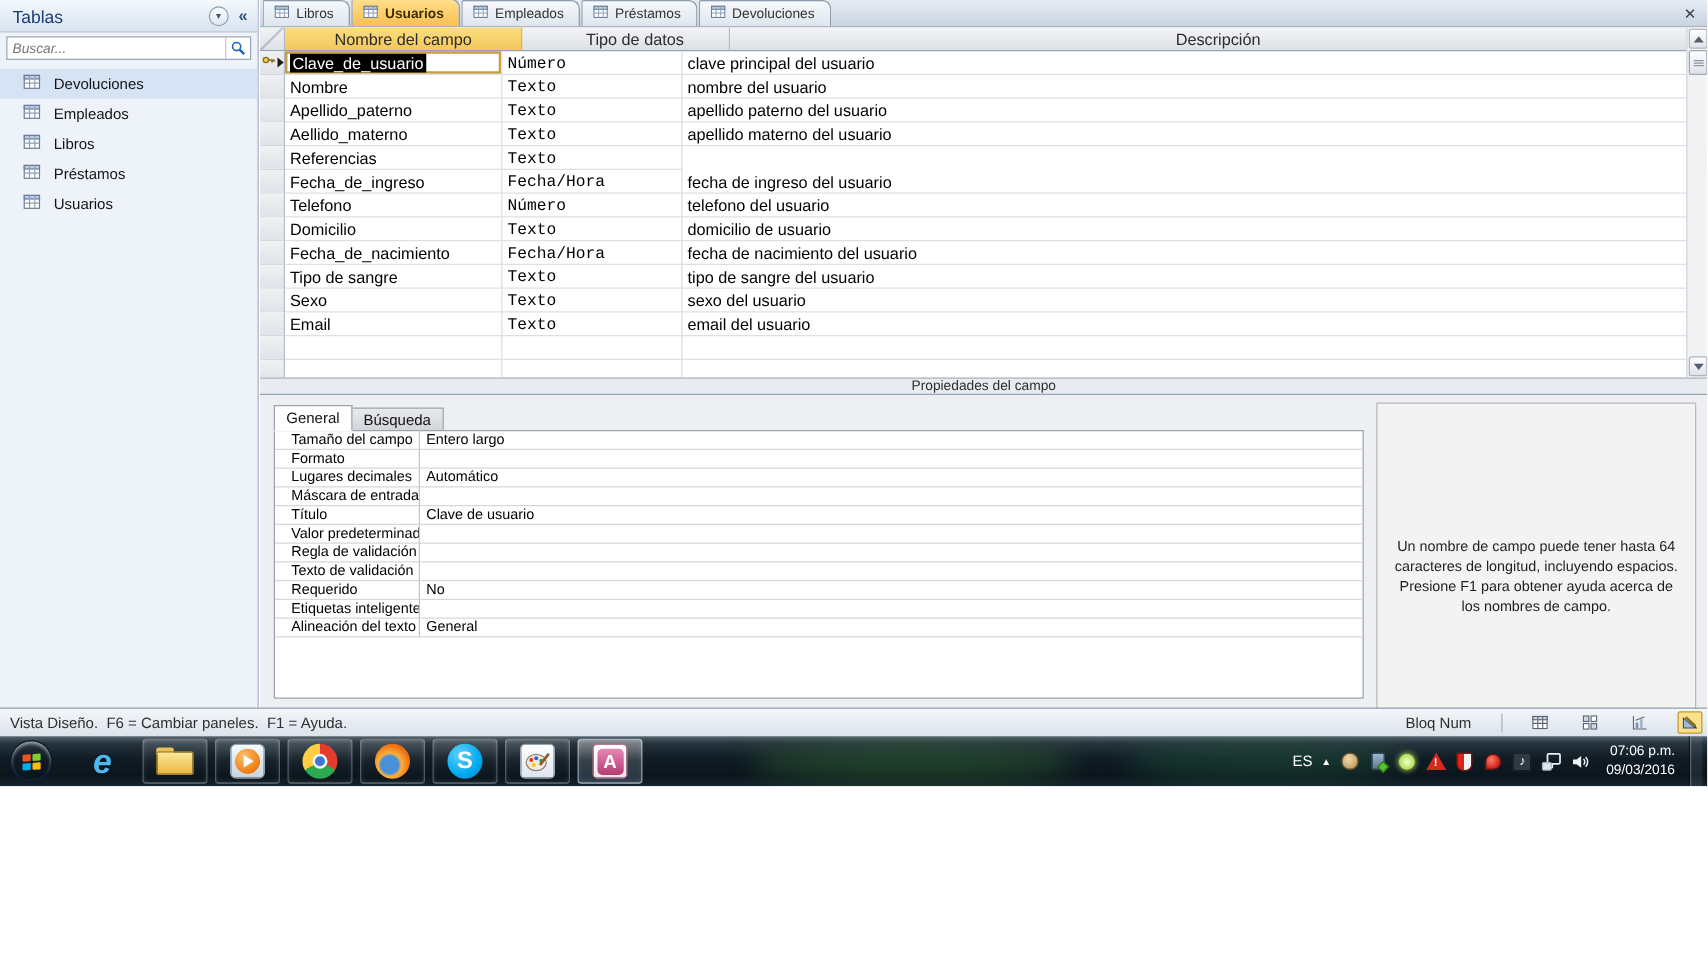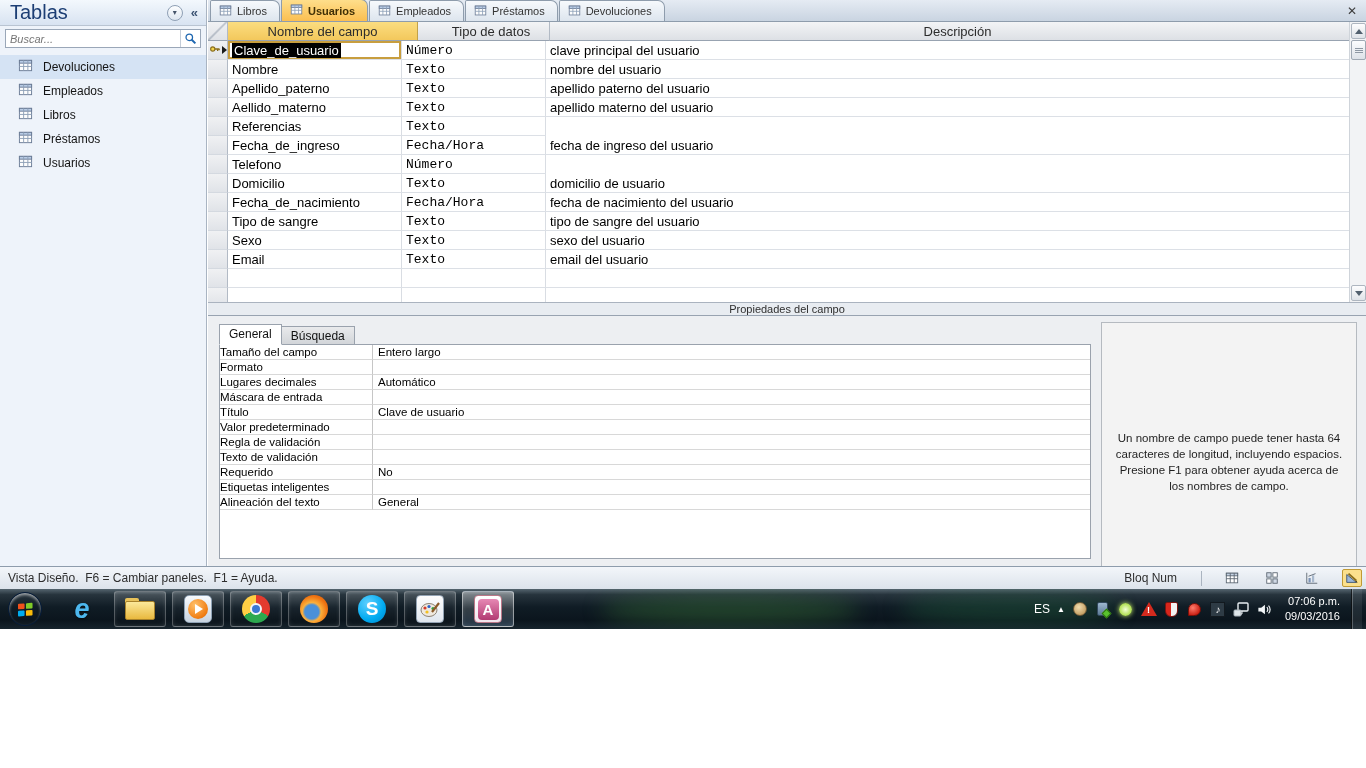--- a/index.html
+++ b/index.html
@@ -6,21 +6,21 @@
   html,body { width:1366px; height:768px; background:#fff; font-family:"Liberation Sans", sans-serif; }
   #screen { position:relative; width:1366px; height:768px; overflow:hidden; background:#fff; }
 
   
   #app { position:absolute; left:0; top:0; width:1366px; height:589px; background:#fff; }
 
   
   #sidebar { position:absolute; left:0; top:0; width:207px; height:566px; background:#eef3fa; border-right:1px solid #a9b4c2; }
   .nav-header { height:26px; display:flex; align-items:center; padding:0 6px 0 10px;
     background:linear-gradient(180deg,#f3f8fd,#d8e3f1); border-bottom:1px solid #b9c4d2; }
-  .nav-title { font-size:20px; color:#1c3e74; flex:1; }
+  .nav-title { font-size:14px; color:#1c3e74; flex:1; }
   .nav-drop { width:16px; height:16px; border:1px solid #8fa0b5; border-radius:50%;
     background:linear-gradient(#fdfeff,#dde6f0); font-size:8px; color:#44546a; display:flex; align-items:center; justify-content:center; margin-right:6px; }
   .nav-collapse { font-size:13px; color:#3a5272; font-weight:bold; padding:0 2px; }
   .search-row { height:25px; display:flex; align-items:center; padding:3px 5px; }
   .search-box { flex:1; height:19px; display:flex; align-items:center; background:#fff; border:1px solid #9aa7b8; }
   .search-input { flex:1; border:none; outline:none; font-style:italic; font-size:11px; color:#444; padding:0 4px;
     font-family:"Liberation Sans", sans-serif; background:transparent; }
   .search-btn { width:20px; height:17px; display:flex; align-items:center; justify-content:center; border-left:1px solid #c3ccd8; }
   .nav-list { margin-top:4px; }
   .nav-item { height:24px; display:flex; align-items:center; padding-left:18px; gap:10px; font-size:12px; color:#141414; cursor:default; }
@@ -40,21 +40,21 @@
     display:flex; align-items:center; justify-content:center; }
 
   
   .gridwrap { position:absolute; left:0; top:22px; width:1158px; height:280px; background:#fff; overflow:hidden; }
   .ghead { display:flex; height:19px; }
   .ghead .corner { width:20px; background:linear-gradient(180deg,#f1f2f4,#dfe2e7),linear-gradient(135deg,transparent 44%,#c2c9d2 50%,transparent 56%);
     background-blend-mode:multiply; border-right:1px solid #b2bac5; border-bottom:1px solid #98a3b1; }
   .gh { font-size:13px; color:#2c2c2c; display:flex; align-items:center; justify-content:center;
     border-right:1px solid #b2bac5; border-bottom:1px solid #98a3b1; background:linear-gradient(180deg,#f3f4f6,#dde0e5); }
   .gh.sel { background:linear-gradient(180deg,#fbdd80,#f3c85c); border-right:1px solid #c1a14a; }
-  .gh.name { width:190px; } .gh.type { width:132px;padding-left:15px; } .gh.desc { flex:1; }
+  .gh.name { width:190px; } .gh.type { width:166px;padding-left:15px; } .gh.desc { flex:1; }
   .grow { display:flex; height:19px; }
   .rsel { width:20px; background:linear-gradient(180deg,#f0f1f3,#e0e3e8); border-right:1px solid #b2bac5; border-bottom:1px solid #d4d9e0;
     display:flex; align-items:center; justify-content:center; gap:1px; }
   .gcell { font-size:13px; color:#000; padding:0 4px; display:flex; align-items:center;
     border-right:1px solid #d9dde3; border-bottom:1px solid #dce0e6; overflow:hidden; white-space:nowrap; }
   .gcell.name { width:174px; } .gcell.type { width:144px;font-family:Liberation Mono, monospace; } .gcell.desc { flex:1; }
   .gcell.name.current { box-shadow: inset 0 0 0 2px #c89e3e; }
   .seltext { background:#000; color:#fff; padding:0 2px; }
   .pk-arrow { width:0; height:0; border-left:5px solid #1a1a1a; border-top:4px solid transparent; border-bottom:4px solid transparent; }
 
@@ -75,21 +75,21 @@
     display:flex; align-items:center; justify-content:center; }
 
   
   .bottompane { position:absolute; left:0; top:316px; width:1158px; height:250px; background:#edeff2; }
   .ptabs { position:absolute; left:11px; top:8px; display:flex; align-items:flex-end; }
   .ptab { font-size:12px; color:#111; padding:2px 9px 3px; border:1px solid #9aa2ad; margin-right:-1px; }
   .ptab.active { background:#fff; border-bottom:1px solid #fff; z-index:3; position:relative; }
   .ptab.inactive { background:linear-gradient(180deg,#e9eaec,#d2d5d9); height:19px; }
   .propgrid { position:absolute; left:11px; top:28px; width:872px; height:215px; background:#fff; border:1px solid #9aa2ad; z-index:2; }
   .prow { display:flex; height:15px; }
-  .plabel { width:153px; font-size:11.5px; color:#000; padding:1px 0 0; border-right:1px solid #c6c6c6; border-bottom:1px solid #d8d8d8;
+  .plabel { width:116px; font-size:11.5px; color:#000; padding:1px 13px 0; border-right:1px solid #c6c6c6; border-bottom:1px solid #d8d8d8;
     white-space:nowrap; overflow:hidden; }
   .pvalue { flex:1; font-size:11.5px; color:#000; padding:1px 5px 0; border-bottom:1px solid #d8d8d8; white-space:nowrap; overflow:hidden; }
   .helpbox { position:absolute; left:893px; top:6px; width:256px; height:280px; background:#f3f3f3; border:1px solid #b5bac0;
     display:flex; align-items:center; justify-content:center; }
   .helptext { font-size:11.5px; color:#1f1f1f; text-align:center; line-height:1.4; width:232px; }
 
   
   .statusbar { position:absolute; left:0; top:566px; width:1366px; height:23px;
     background:linear-gradient(180deg,#f3f6fa,#dce3eb); border-top:1px solid #8e9cac; display:flex; align-items:center; }
   .status-left { font-size:12px; color:#2e2e2e; padding-left:8px; white-space:pre; flex:1; }
@@ -310,20 +310,21 @@
         <div class="grow">
           <div class="rsel"></div>
           <div class="gcell name">Fecha_de_ingreso</div>
           <div class="gcell type">Fecha/Hora</div>
           <div class="gcell desc">fecha de ingreso del usuario</div>
         </div>
         <div class="grow">
           <div class="rsel"></div>
           <div class="gcell name">Telefono</div>
           <div class="gcell type">Número</div>
+          <div class="gcell desc">telefono del usuario</div>
         </div>
         <div class="grow">
           <div class="rsel"></div>
           <div class="gcell name">Domicilio</div>
           <div class="gcell type">Texto</div>
           <div class="gcell desc">domicilio de usuario</div>
         </div>
         <div class="grow">
           <div class="rsel"></div>
           <div class="gcell name">Fecha_de_nacimiento</div>

